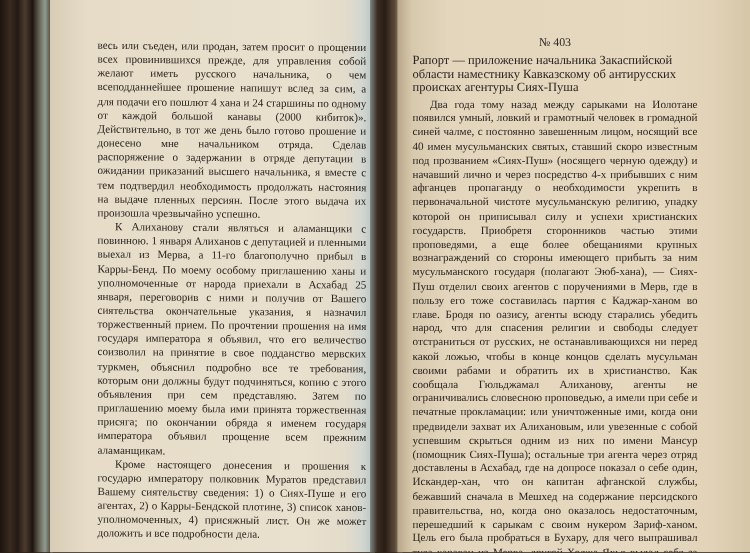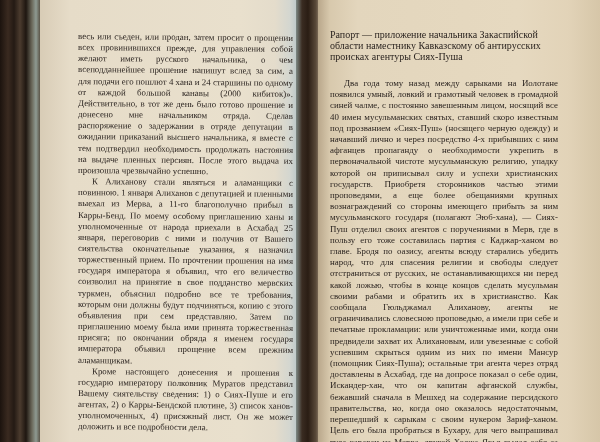--- a/index.html
+++ b/index.html
@@ -53,20 +53,21 @@
   <div class="page-right"></div>
 
   <div class="text-left">
     <p>весь или съеден, или продан, затем просит о прощении всех провинившихся прежде, для управления собой желают иметь русского начальника, о чем всеподданнейшее прошение напишут вслед за сим, а для подачи его пошлют 4 хана и 24 старшины по одному от каждой большой канавы (2000 кибиток)». Действительно, в тот же день было готово прошение и донесено мне начальником отряда. Сделав распоряжение о задержании в отряде депутации в ожидании приказаний высшего начальника, я вместе с тем подтвердил необходимость продолжать настояния на выдаче пленных персиян. После этого выдача их произошла чрезвычайно успешно.</p>
     <p class="indent">К Алиханову стали являться и аламанщики с повинною. 1 января Алиханов с депутацией и пленными выехал из Мерва, а 11-го благополучно прибыл в Карры-Бенд. По моему особому приглашению ханы и уполномоченные от народа приехали в Асхабад 25 января, переговорив с ними и получив от Вашего сиятельства окончательные указания, я назначил торжественный прием. По прочтении прошения на имя государя императора я объявил, что его величество соизволил на принятие в свое подданство мервских туркмен, объяснил подробно все те требования, которым они должны будут подчиняться, копию с этого объявления при сем представляю. Затем по приглашению моему была ими принята торжественная присяга; по окончании обряда я именем государя императора объявил прощение всем прежним аламанщикам.</p>
     <p class="indent">Кроме настоящего донесения и прошения к государю императору полковник Муратов представил Вашему сиятельству сведения: 1) о Сиях-Пуше и его агентах, 2) о Карры-Бендской плотине, 3) список ханов-уполномоченных, 4) присяжный лист. Он же может доложить и все подробности дела.</p>
 
   </div>
 
   <div class="doc-head">
+    <div class="doc-num">№ 403</div>
     <div class="doc-title">Рапорт — приложение начальника Закаспийской области наместнику Кавказскому об антирусских происках агентуры Сиях-Пуша</div>
   </div>
 
   <div class="text-right">
     <p class="indent">Два года тому назад между сарыками на Иолотане появился умный, ловкий и грамотный человек в громадной синей чалме, с постоянно завешенным лицом, носящий все 40 имен мусульманских святых, ставший скоро известным под прозванием «Сиях-Пуш» (носящего черную одежду) и начавший лично и через посредство 4-х прибывших с ним афганцев пропаганду о необходимости укрепить в первоначальной чистоте мусульманскую религию, упадку которой он приписывал силу и успехи христианских государств. Приобретя сторонников частью этими проповедями, а еще более обещаниями крупных вознаграждений со стороны имеющего прибыть за ним мусульманского государя (полагают Эюб-хана), — Сиях-Пуш отделил своих агентов с поручениями в Мерв, где в пользу его тоже составилась партия с Каджар-ханом во главе. Бродя по оазису, агенты всюду старались убедить народ, что для спасения религии и свободы следует отстраниться от русских, не останавливающихся ни перед какой ложью, чтобы в конце концов сделать мусульман своими рабами и обратить их в христианство. Как сообщала Гюльджамал Алиханову, агенты не ограничивались словесною проповедью, а имели при себе и печатные прокламации: или уничтоженные ими, когда они предвидели захват их Алихановым, или увезенные с собой успевшим скрыться одним из них по имени Мансур (помощник Сиях-Пуша); остальные три агента через отряд доставлены в Асхабад, где на допросе показал о себе один, Искандер-хан, что он капитан афганской службы, бежавший сначала в Мешхед на содержание персидского правительства, но, когда оно оказалось недостаточным, перешедший к сарыкам с своим нукером Зариф-ханом. Цель его была пробраться в Бухару, для чего выпрашивал туда караван из Мерва, другой Ходжа Яхья выдал себя за сеида и медика, приехавшего в Мерв хлопотать о возвращении ему отбитых с товаром 4-х верблюдов; в Асхабаде его прозывают торговцем; из Мерва Ходжа Яхья намеревался ехать в Чарджуй для выкупа проданного туда аламанщиками его приказчика, и третий, Зариф-хан, бывший регулярный солдат Эюб-хана, встретился с Искандер-</p>
 
   </div>
 </div>
 
 </body></html>

